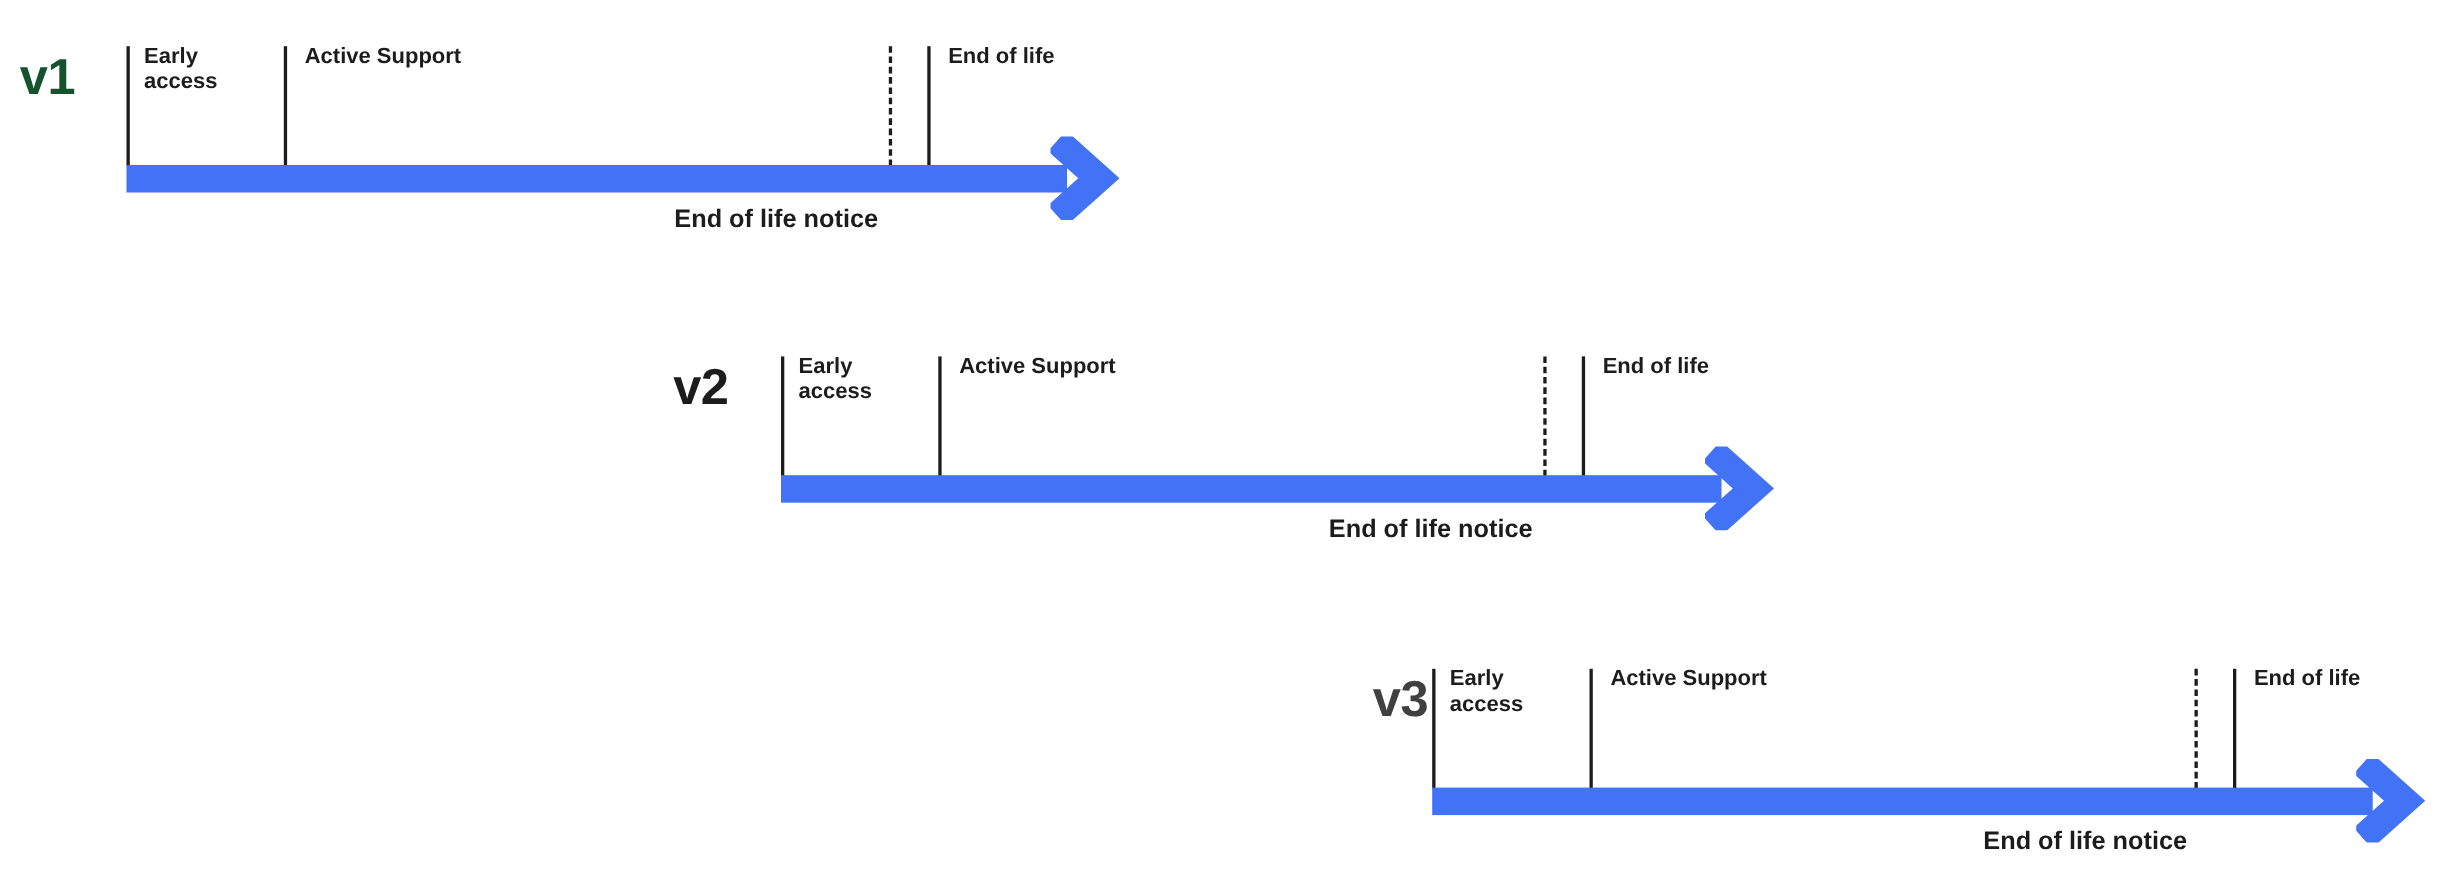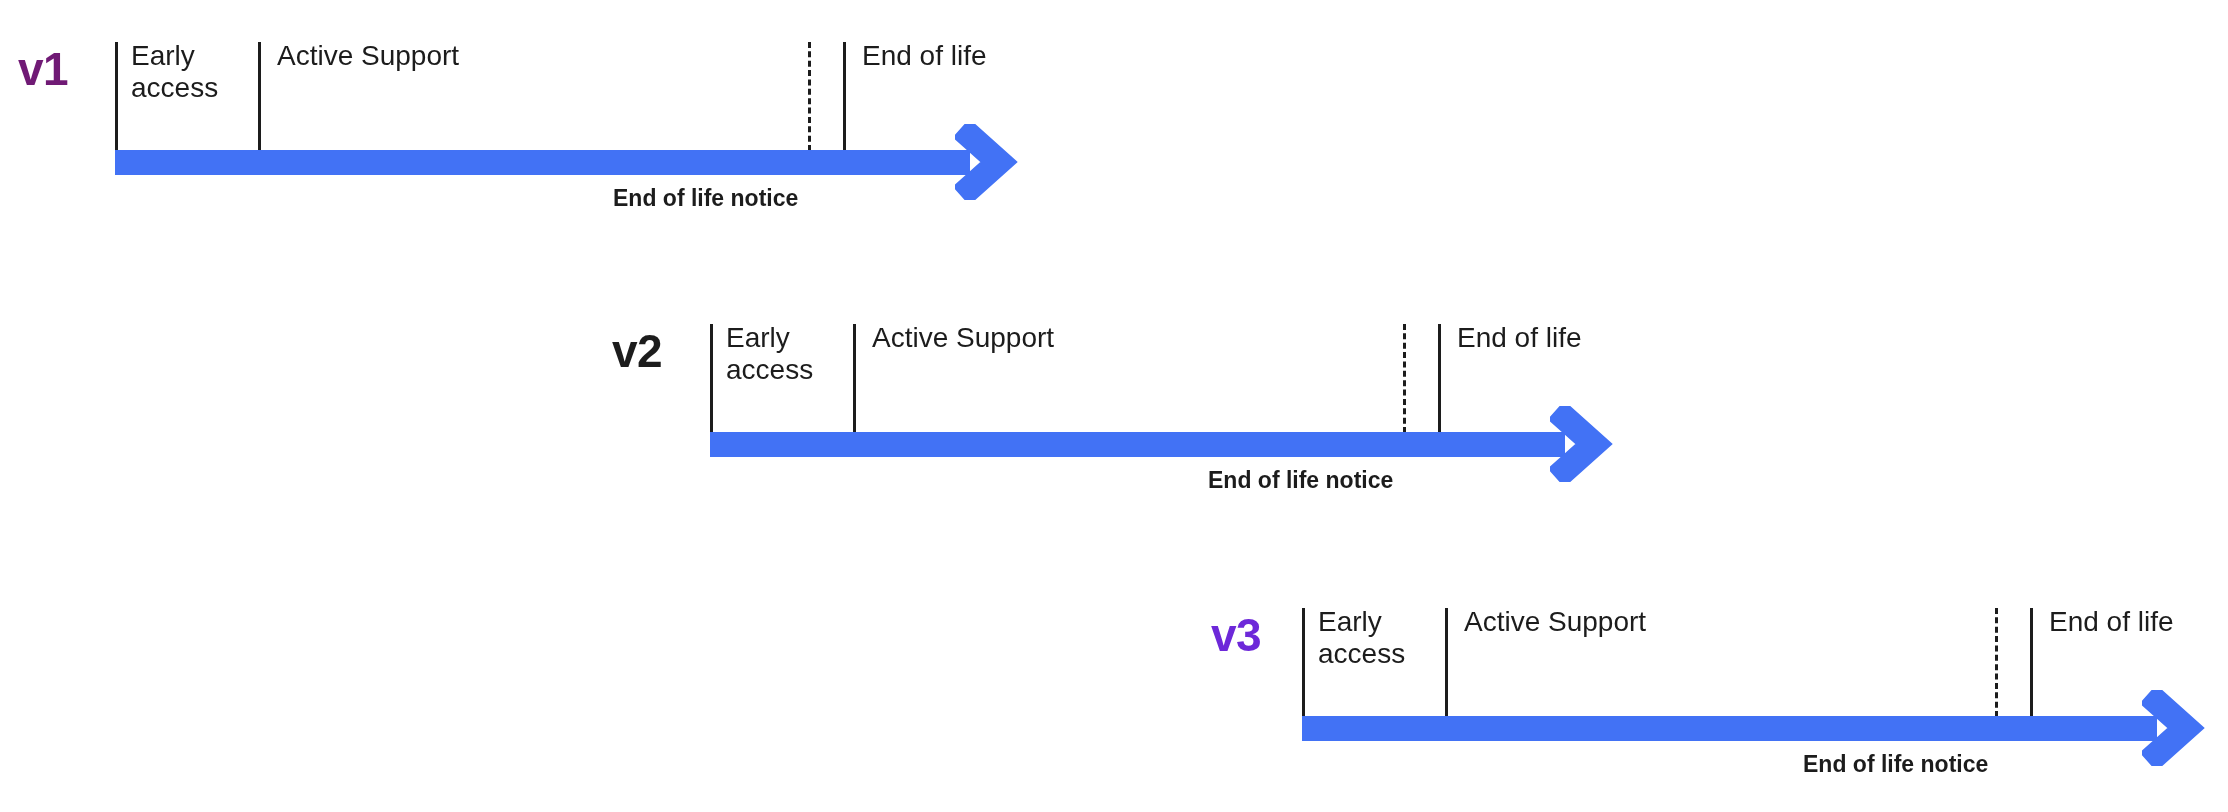--- a/index.html
+++ b/index.html
@@ -50,22 +50,22 @@
   .divider.dashed {
     background: none;
     border-left: 3px dashed #1c1c1c;
     width: 0;
   }
 
   
   .phase-label {
     position: absolute;
     top: 40px;
-    font-size: 28px;
-    font-weight: normal;
+    font-size: 20px;
+    font-weight: bold;
     color: #1c1c1c;
     line-height: 1.16;
     white-space: pre-line;
   }
 
   
   .bar {
     position: absolute;
     top: 150px;
     height: 25px;
@@ -87,21 +87,21 @@
     color: #1c1c1c;
     white-space: nowrap;
     margin-left: 48px;
   }
 </style>
 </head>
 <body>
 
 <div id="canvas" style="background: rgb(255, 255, 255);">
     <div class="row" style="left: 0px; top: 0px; width: 2228px;">
-      <div class="version-label" style="left: 18px; color: #701a75;">v1</div>
+      <div class="version-label" style="left: 18px; color: #14532d;">v1</div>
       <div class="divider" style="left: 115px; background: rgb(28, 28, 28);"></div>
       <div class="divider" style="left: 258px; background: rgb(28, 28, 28);"></div>
       <div class="divider dashed" style="left: 808px; border-left-color: rgb(28, 28, 28);"></div>
       <div class="divider" style="left: 843px; background: rgb(28, 28, 28);"></div>
       <div class="phase-label" style="left: 131px; color: rgb(28, 28, 28);">Early
 access</div>
       <div class="phase-label" style="left: 277px; color: rgb(28, 28, 28);">Active Support</div>
       <div class="phase-label" style="left: 862px; color: rgb(28, 28, 28);">End of life</div>
       <div class="bar" style="left: 115px; width: 855px; background: rgb(66, 114, 245);"></div>
       <div class="arrowhead" style="left: 955px;"><svg width="80" height="76" viewBox="0 0 80 76" xmlns="http://www.w3.org/2000/svg">
@@ -119,21 +119,21 @@
 access</div>
       <div class="phase-label" style="left: 872px; color: rgb(28, 28, 28);">Active Support</div>
       <div class="phase-label" style="left: 1457px; color: rgb(28, 28, 28);">End of life</div>
       <div class="bar" style="left: 710px; width: 855px; background: rgb(66, 114, 245);"></div>
       <div class="arrowhead" style="left: 1550px;"><svg width="80" height="76" viewBox="0 0 80 76" xmlns="http://www.w3.org/2000/svg">
           <path d="M6 4 L44 38 L6 72" fill="none" stroke="#4272f5" stroke-width="25" stroke-linecap="butt" stroke-linejoin="miter"></path>
         </svg></div>
       <div class="notice-label" style="left: 1160px; color: rgb(28, 28, 28);">End of life notice</div>
     </div>
     <div class="row" style="left: 0px; top: 566px; width: 2228px;">
-      <div class="version-label" style="left: 1211px; color: #6d28d9;">v3</div>
+      <div class="version-label" style="left: 1248px; color: #404040;">v3</div>
       <div class="divider" style="left: 1302px; background: rgb(28, 28, 28);"></div>
       <div class="divider" style="left: 1445px; background: rgb(28, 28, 28);"></div>
       <div class="divider dashed" style="left: 1995px; border-left-color: rgb(28, 28, 28);"></div>
       <div class="divider" style="left: 2030px; background: rgb(28, 28, 28);"></div>
       <div class="phase-label" style="left: 1318px; color: rgb(28, 28, 28);">Early
 access</div>
       <div class="phase-label" style="left: 1464px; color: rgb(28, 28, 28);">Active Support</div>
       <div class="phase-label" style="left: 2049px; color: rgb(28, 28, 28);">End of life</div>
       <div class="bar" style="left: 1302px; width: 855px; background: rgb(66, 114, 245);"></div>
       <div class="arrowhead" style="left: 2142px;"><svg width="80" height="76" viewBox="0 0 80 76" xmlns="http://www.w3.org/2000/svg">

